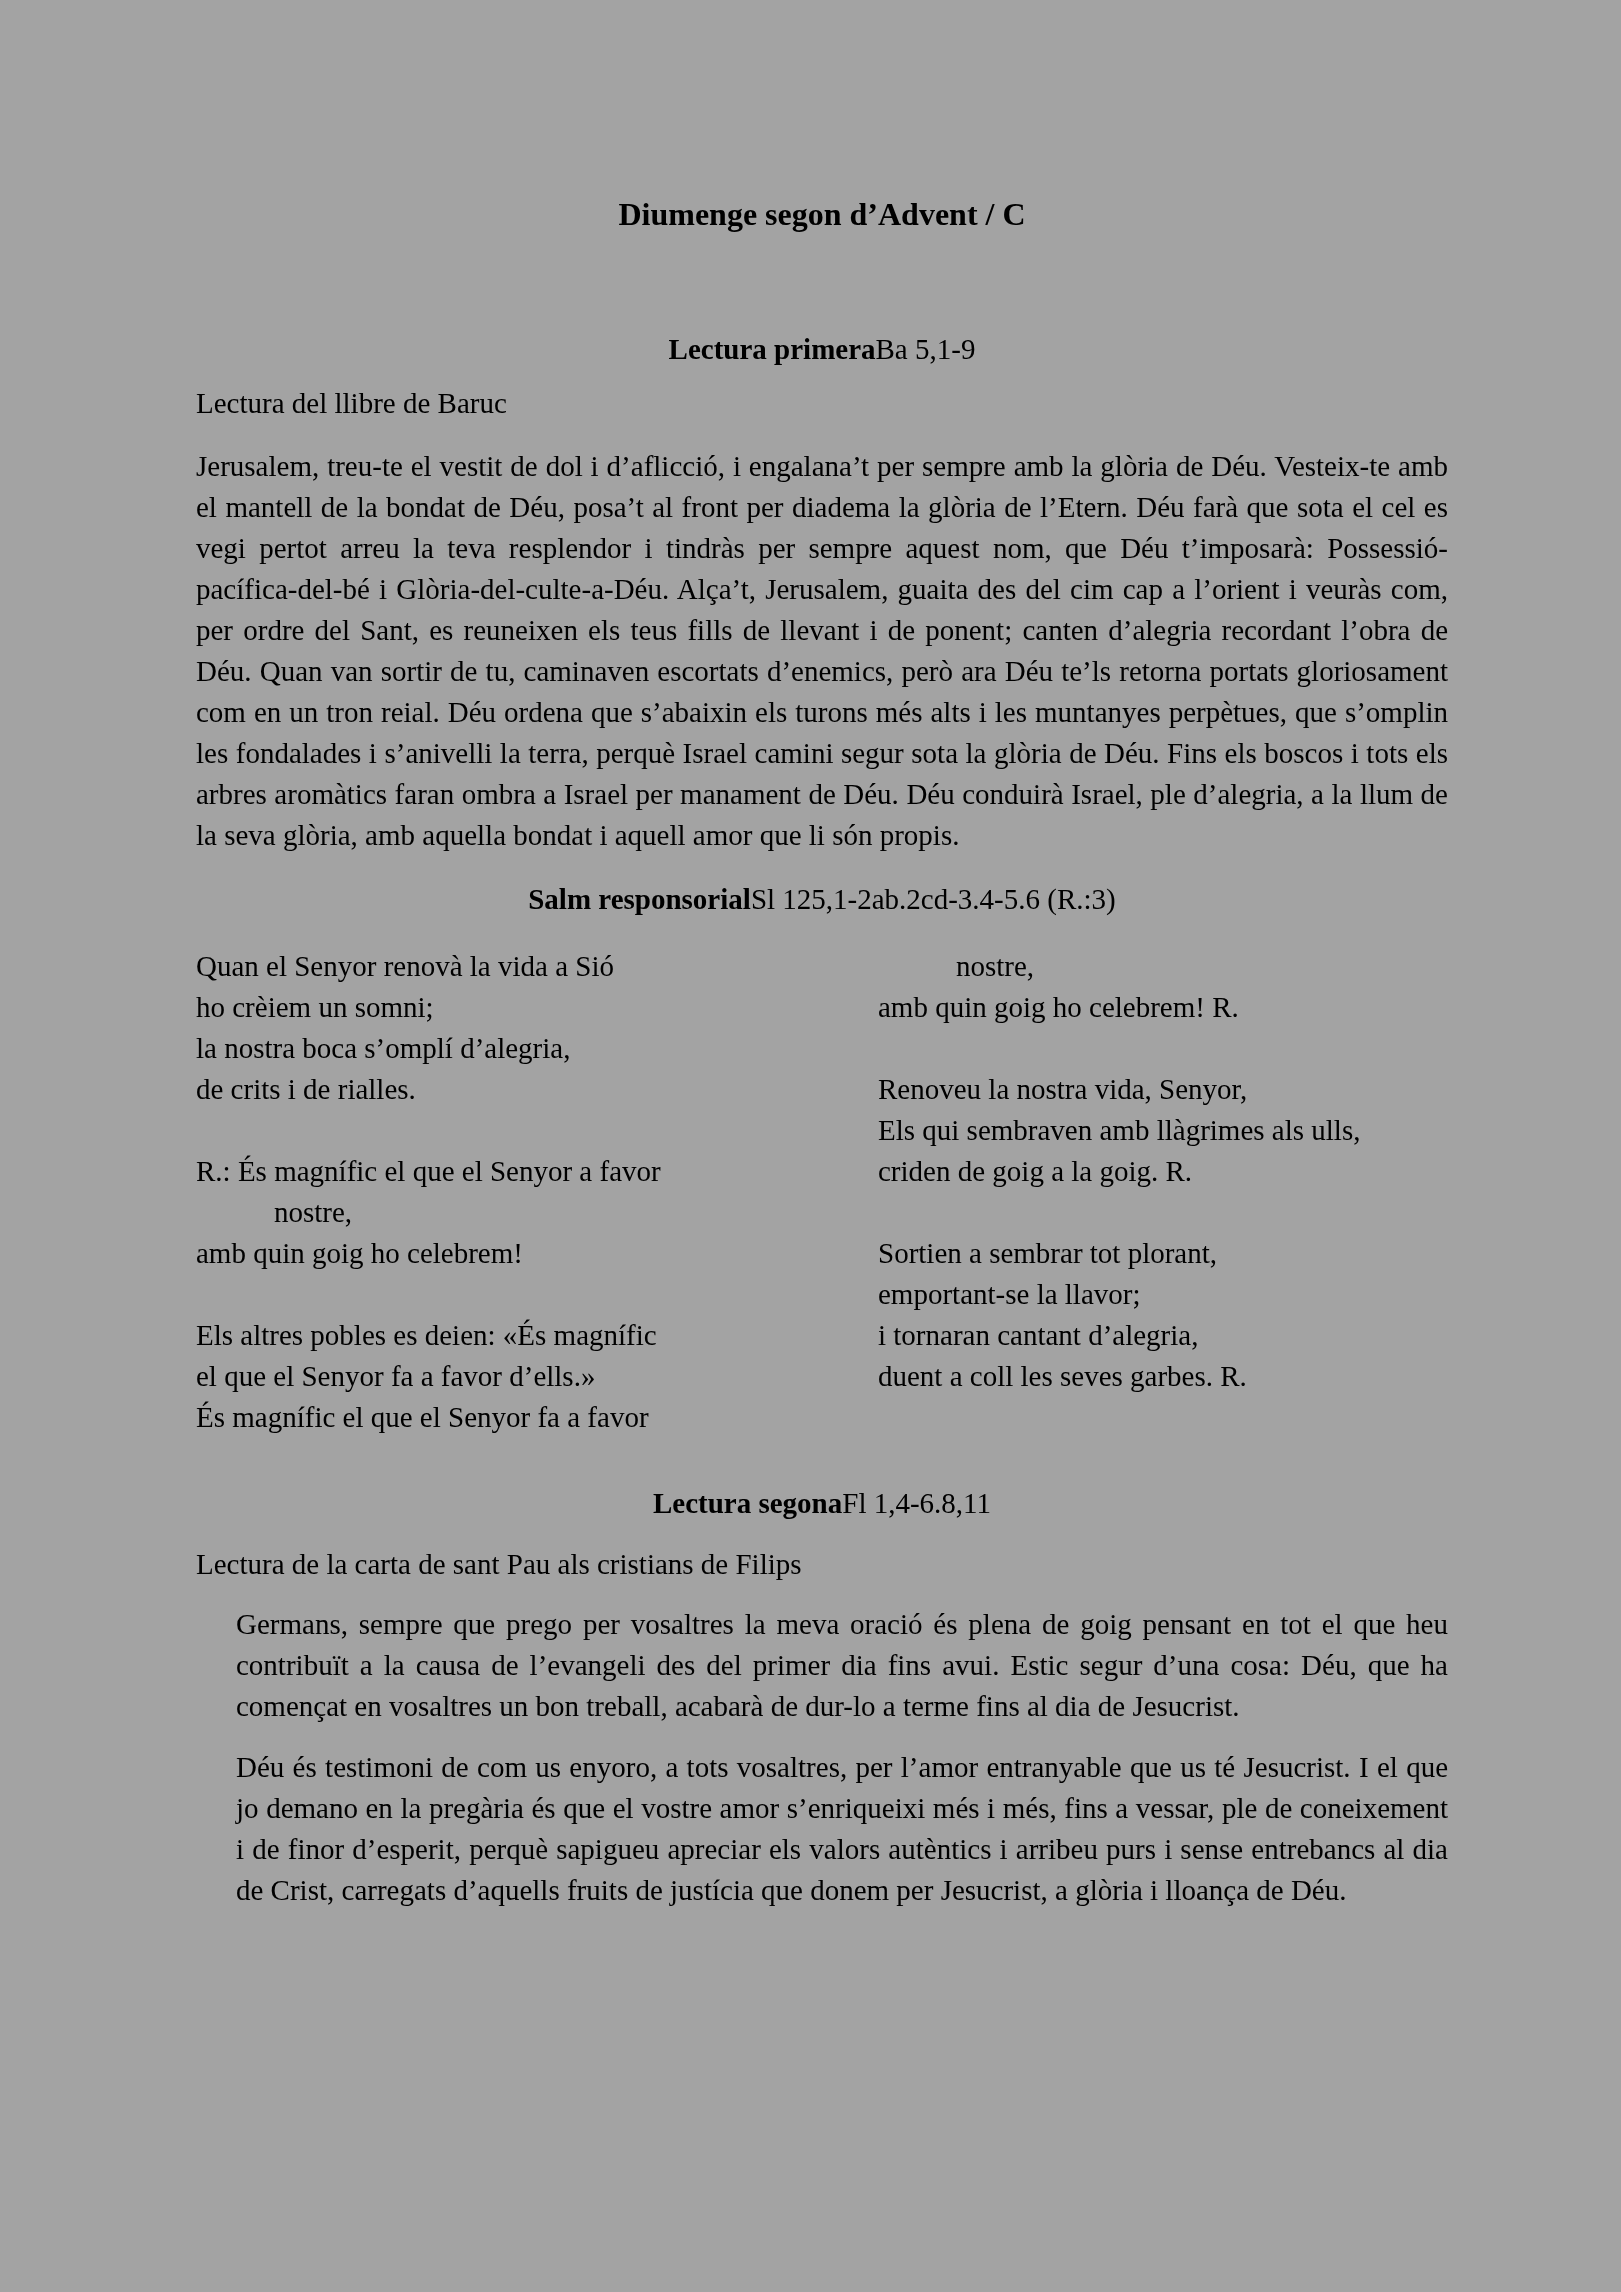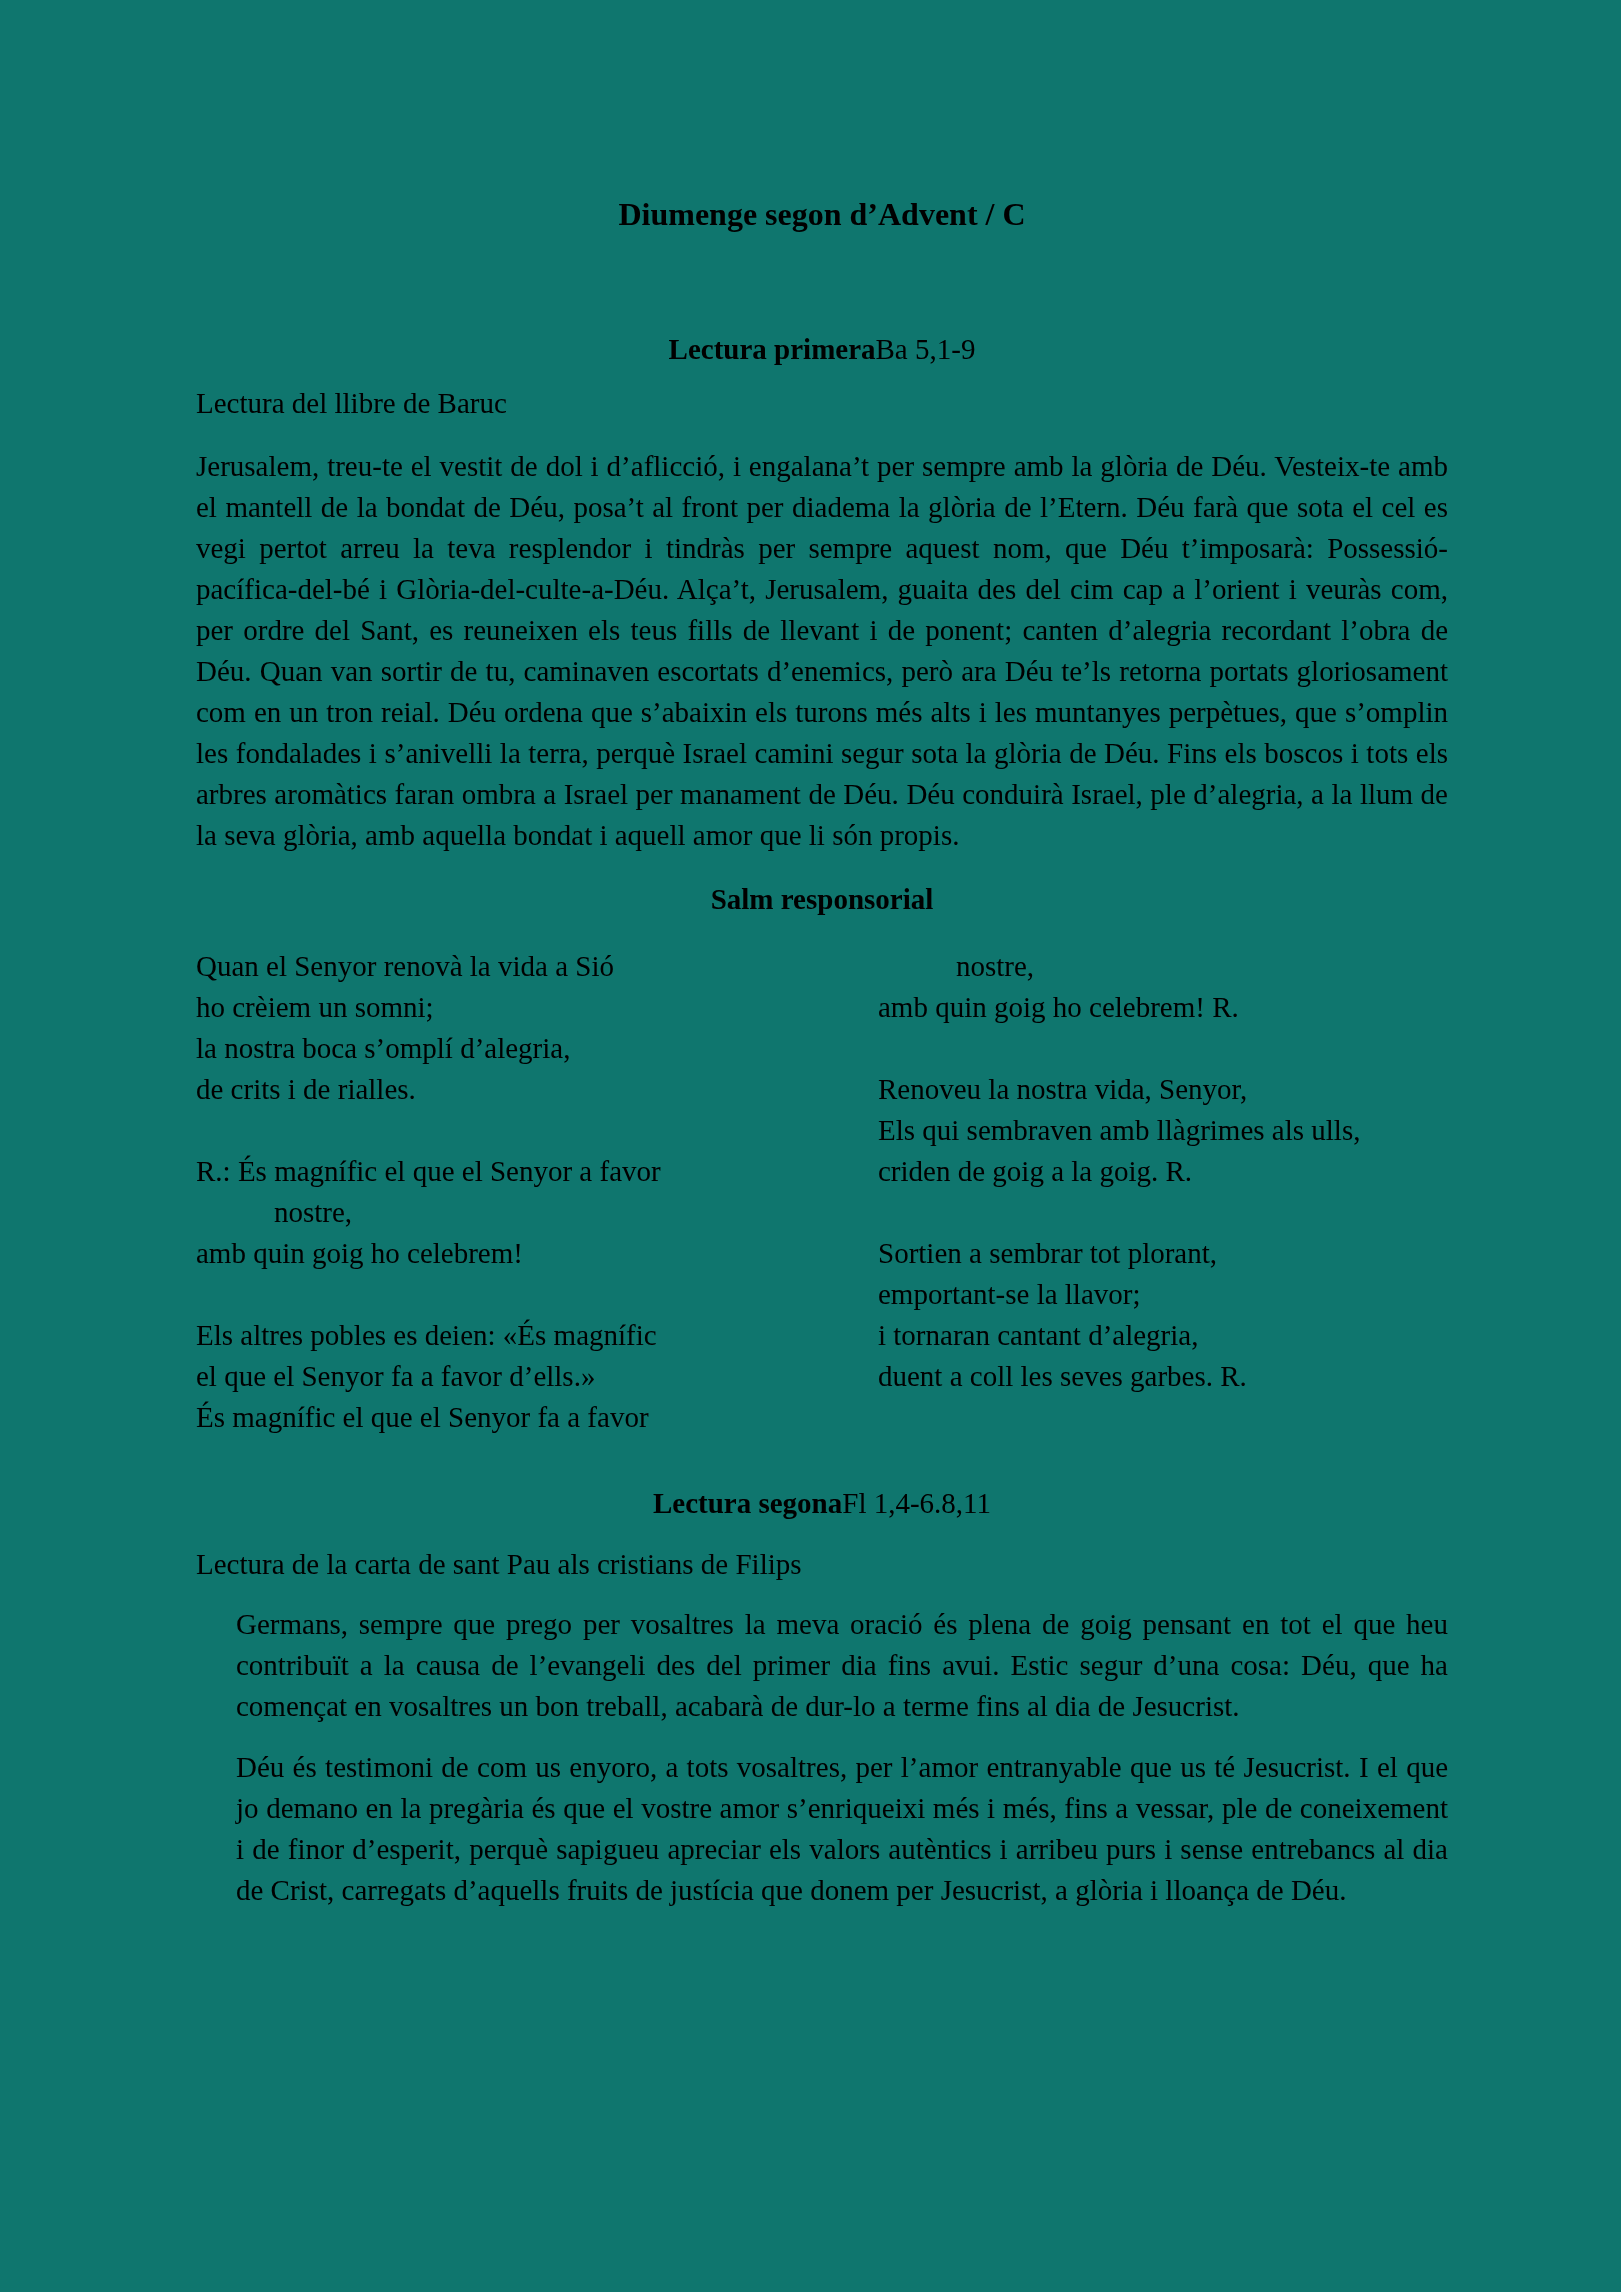--- a/index.html
+++ b/index.html
@@ -5,21 +5,21 @@
   html, body {
     margin: 0;
     padding: 0;
     background: #e8e8e8;
   }
   .page {
     position: relative;
     width: 1621px;
     height: 2293px;
     margin: 0 auto;
-    background: #0f766e;
+    background: #a3a3a3;
     color: #000000;
     font-family: "Liberation Serif", "DejaVu Serif", serif;
     font-size: 29px;
     line-height: 41px;
     box-sizing: border-box;
     padding: 0 173px 0 196px;
     overflow: hidden;
   }
   .doc-title {
     margin: 194px 0 0 0;
@@ -59,20 +59,21 @@
     <span class="heading-label">Lectura primera</span>
     <span class="heading-ref">Ba 5,1-9</span>
   </div>
 
   <div id="first-source">Lectura del llibre de Baruc</div>
 
   <div id="first-body">Jerusalem, treu-te el vestit de dol i d’aflicció, i engalana’t per sempre amb la glòria de Déu. Vesteix-te amb el mantell de la bondat de Déu, posa’t al front per diadema la glòria de l’Etern. Déu farà que sota el cel es vegi pertot arreu la teva resplendor i tindràs per sempre aquest nom, que Déu t’imposarà: Possessió-pacífica-del-bé i Glòria-del-culte-a-Déu. Alça’t, Jerusalem, guaita des del cim cap a l’orient i veuràs com, per ordre del Sant, es reuneixen els teus fills de llevant i de ponent; canten d’alegria recordant l’obra de Déu. Quan van sortir de tu, caminaven escortats d’enemics, però ara Déu te’ls retorna portats gloriosament com en un tron reial. Déu ordena que s’abaixin els turons més alts i les muntanyes perpètues, que s’omplin les fondalades i s’anivelli la terra, perquè Israel camini segur sota la glòria de Déu. Fins els boscos i tots els arbres aromàtics faran ombra a Israel per manament de Déu. Déu conduirà Israel, ple d’alegria, a la llum de la seva glòria, amb aquella bondat i aquell amor que li són propis.</div>
 
   <div class="heading-row" id="psalm-heading">
     <span class="heading-label">Salm responsorial</span>
+    <span class="heading-ref">Sl 125,1-2ab.2cd-3.4-5.6 (R.:3)</span>
   </div>
 
   <div id="psalm-columns">
     <div class="psalm-col-left">
       <div class="psalm-line">Quan el Senyor renovà la vida a Sió</div>
       <div class="psalm-line">ho crèiem un somni;</div>
       <div class="psalm-line">la nostra boca s’omplí d’alegria,</div>
       <div class="psalm-line">de crits i de rialles.</div>
       <div class="psalm-line"></div>
       <div class="psalm-line">R.: És magnífic el que el Senyor a favor</div>

